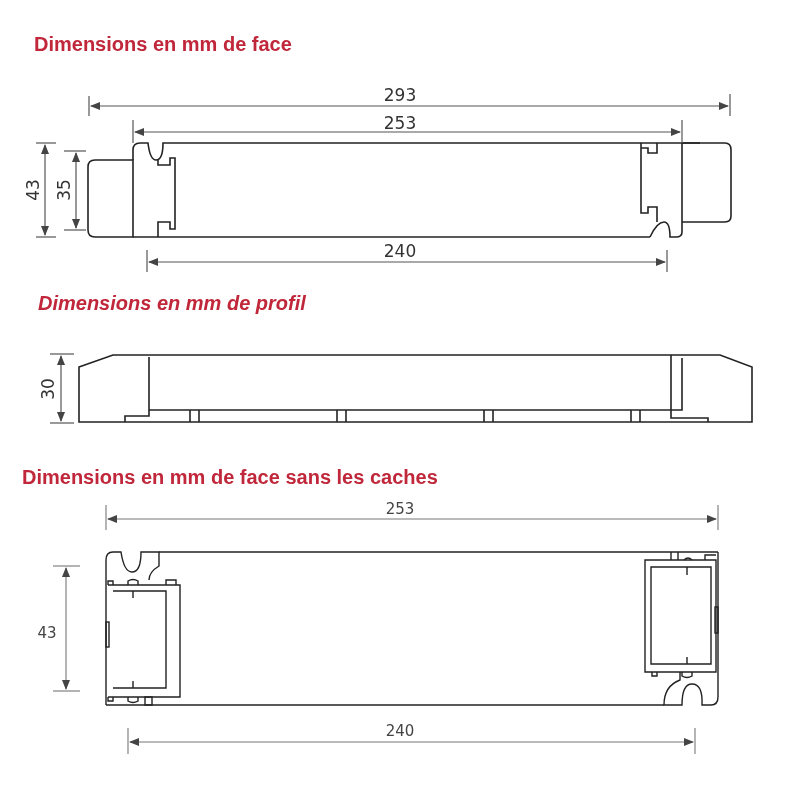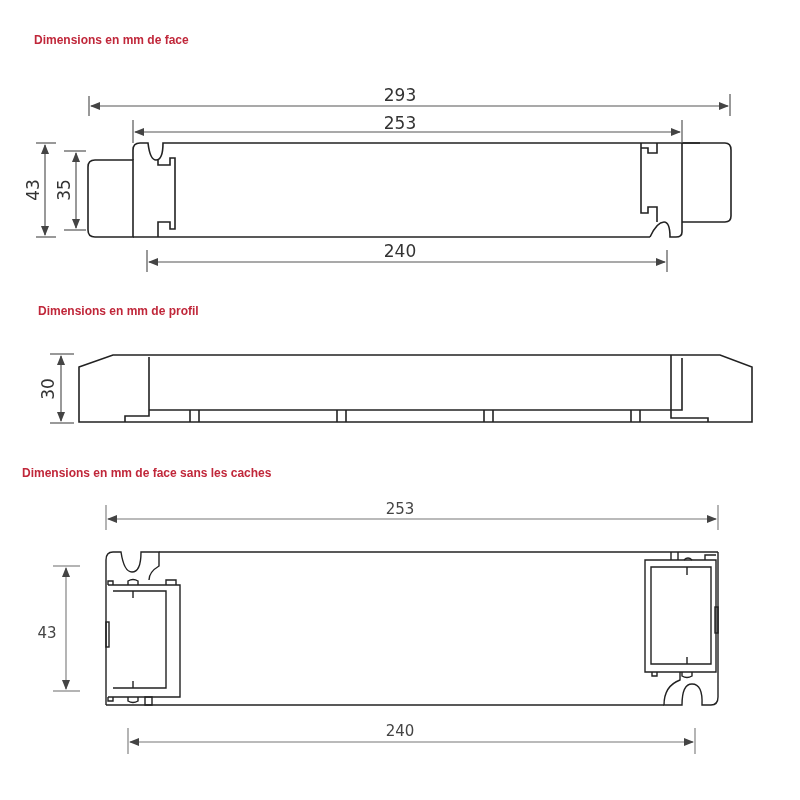--- a/index.html
+++ b/index.html
@@ -1,41 +1,41 @@
 <!DOCTYPE html>
 <html><head>
 <meta charset="utf-8">
 <style>
   html, body { margin: 0; padding: 0; background: #ffffff; }
   body { width: 800px; height: 800px; position: relative; overflow: hidden; }
   .title {
     position: absolute;
     font-family: "Liberation Sans", sans-serif;
     font-weight: bold;
-    font-size: 12px;
+    font-size: 20px;
     color: #c0273a;
     white-space: nowrap;
   }
   svg.drawing { position: absolute; left: 0; top: 0; }
   .dimtext {
     font-family: "DejaVu Sans", sans-serif;
     font-size: 17px;
     fill: #333333;
   }
   .dimtext2 {
     font-family: "DejaVu Sans", sans-serif;
     font-size: 15px;
     fill: #444444;
   }
 </style>
 </head>
 <body>
 
 <div class="title" style="left:34px; top:33px;">Dimensions en mm de face</div>
-<div class="title" style="left:38px; top:304px;">Dimensions en mm de profil</div>
+<div class="title" style="left:38px; top:292px;font-style:italic;">Dimensions en mm de profil</div>
 <div class="title" style="left:22px; top:466px;">Dimensions en mm de face sans les caches</div>
 
 <svg class="drawing" width="800" height="800" viewBox="0 0 800 800">
   <defs>
     <marker id="arrow" markerWidth="10" markerHeight="8" refX="9" refY="4" orient="auto-start-reverse" markerUnits="userSpaceOnUse">
       <path d="M0,0 L10,4 L0,8 z" fill="#444"></path>
     </marker>
   </defs>
 
   <g stroke="#222" stroke-width="1.6" fill="none">

